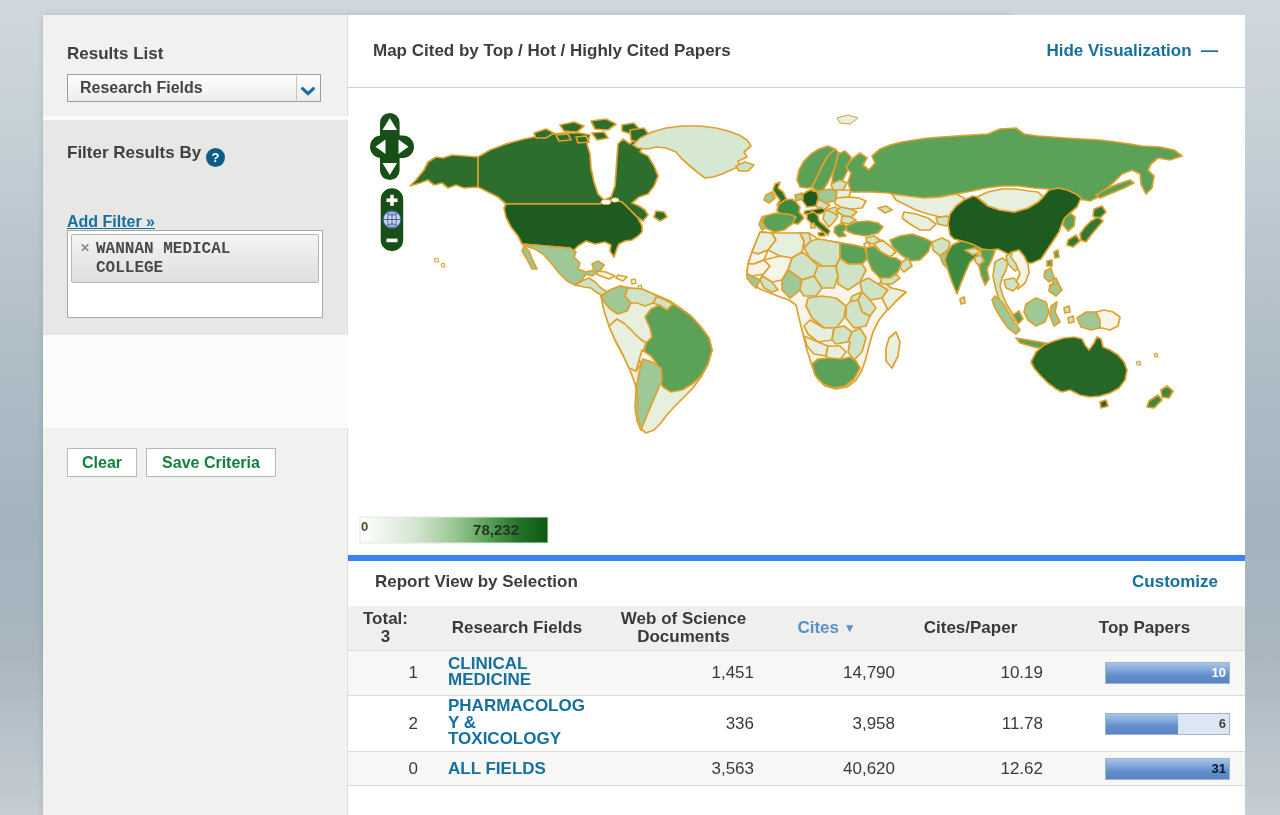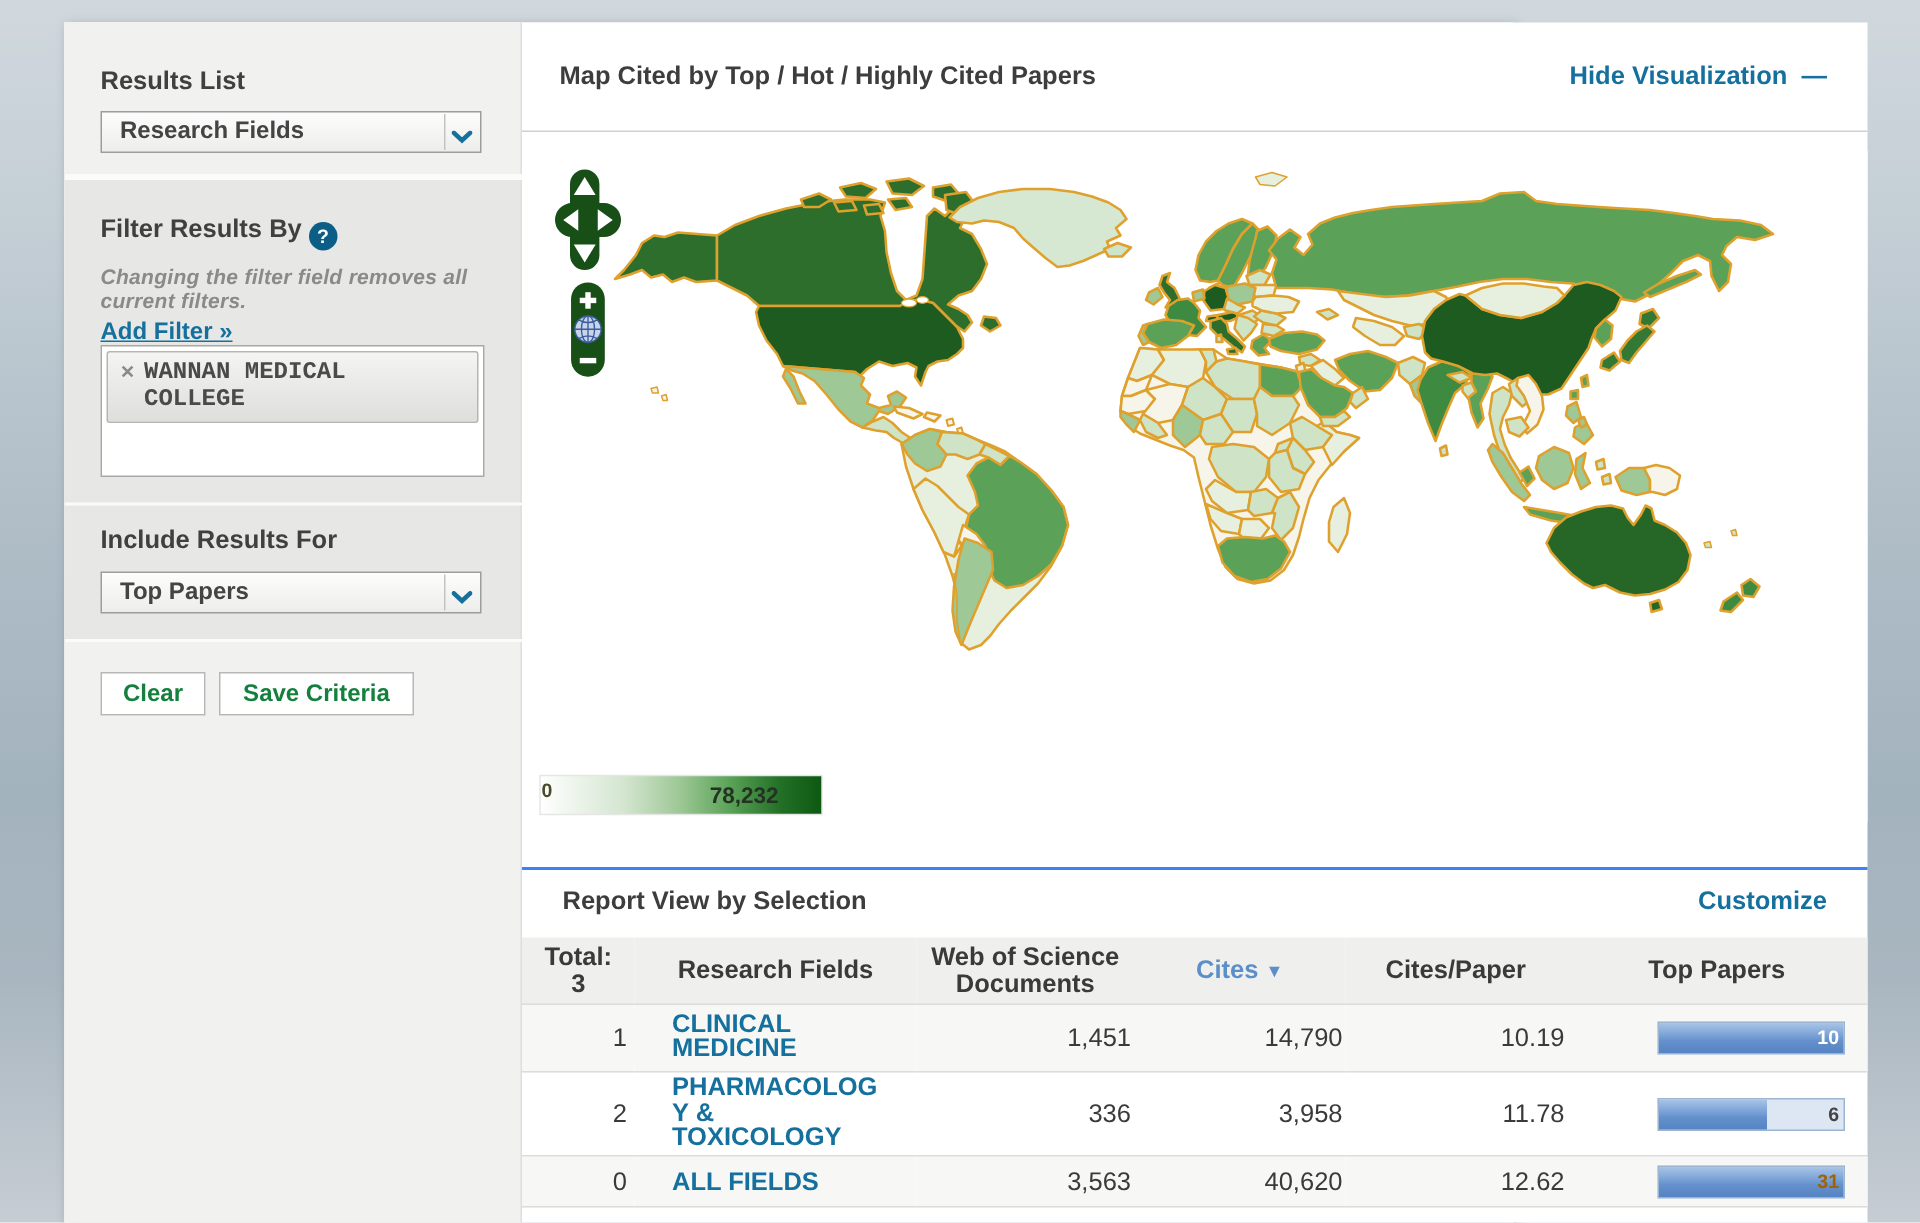--- a/index.html
+++ b/index.html
@@ -16,21 +16,21 @@
 .dd{position:absolute;left:24px;width:252px;height:26px;border:1px solid #9d9d9b;background:linear-gradient(#fdfdfd,#ededeb);}
 .dd span{font-size:16px;font-weight:bold;color:#444;padding-left:12px;line-height:26px;}
 .dd .arr{position:absolute;right:1px;top:1px;bottom:1px;width:22px;border-left:1px solid #c3c3c1;display:flex;align-items:flex-start;justify-content:center;}
 .teal{color:#15709e;}
 .btn{position:absolute;background:#fff;border:1px solid #b7b7b5;color:#15803d;font-weight:bold;font-size:16px;text-align:center;height:27px;line-height:27px;}
 #main{position:absolute;left:305px;top:0;width:897px;height:800px;background:#fff;}
 .mtitle{position:absolute;left:25px;top:26px;font-size:17px;font-weight:bold;color:#3d3d3d;}
 .hidev{position:absolute;right:27px;top:26px;font-size:17px;font-weight:bold;color:#15709e;text-align:right;}
 #divider{position:absolute;left:0px;right:0;top:72px;border-top:1px solid #c9d2d6;}
 #mapwrap{position:absolute;left:0;top:85px;width:897px;height:448px;background:#fff;}
-#report{position:absolute;left:0;top:563px;width:897px;border-top:2px solid #3b82f6;}
+#report{position:absolute;left:0;top:540px;width:897px;border-top:6px solid #3b82f6;}
 .rtitle{position:absolute;left:27px;top:11px;font-size:17px;font-weight:bold;color:#3d3d3d;}
 .customize{position:absolute;right:27px;top:11px;font-size:17px;font-weight:bold;color:#15709e;}
 table.rep{border-collapse:collapse;width:897px;margin-top:45px;font-size:17px;table-layout:fixed;}
 table.rep th{background:#efefee;font-weight:bold;color:#3a3a3a;padding:0 2px;vertical-align:middle;line-height:18px;height:44px;text-align:center;}
 table.rep td{padding:0 2px;vertical-align:middle;}
 table.rep tr.r{border-top:1px solid #dcdcdc;border-bottom:1px solid #dcdcdc;}
 .fieldlink{color:#15709e;font-weight:bold;font-size:17px;line-height:16.5px;display:inline-block;}
 td.num{text-align:right;color:#3a3a3a;}
 .bar{position:relative;width:123px;height:20px;background:#dde6f3;border:1px solid #9db4d2;margin:0 13px 0 auto;}
 .fill{position:absolute;left:0;top:0;bottom:0;background:linear-gradient(#a9c4e5,#7ba3d8 40%,#6490cb 60%,#5584c4);}
@@ -45,37 +45,26 @@
     <div class="dd" style="top:59px;"><span>Research Fields</span>
       <div class="arr">
             <svg width="14" height="9" viewBox="0 0 14 9" style="margin-top:11px;">
               <path d="M1.6 1.6 L7 6.6 L12.4 1.6" fill="none" stroke="#15709e" stroke-width="3.1" stroke-linecap="round"></path>
             </svg>
           </div>
     </div>
   </div>
   <div class="sect" id="s2">
     <h3 class="side" style="top:23px;">Filter Results By <span style="display:inline-block;vertical-align:-4px;width:19px;height:19px;border-radius:50%;background:#0d5e86;color:#fff;font-size:13px;text-align:center;line-height:19px;">?</span></h3>
-    <div style="position:absolute;left:24px;top:57px;font-size:14px;font-style:italic;font-weight:bold;color:#8a8a8a;line-height:15.5px;letter-spacing:0.2px;">Changing the filter field removes all<br>current filters.</div>
     <div class="teal" style="position:absolute;left:24px;top:93px;font-weight:bold;font-size:16px;text-decoration:underline;">Add Filter »</div>
     <div style="position:absolute;left:24px;top:110px;width:254px;height:86px;background:#fff;border:1px solid #a8a8a6;">
       <div style="position:absolute;left:3px;top:3px;right:3px;background:linear-gradient(#f4f4f3,#dededc);border:1px solid #b5b5b3;border-radius:2px;padding:4px 6px 6px 24px;">
         <span style="position:absolute;left:8px;top:6px;color:#8a8a8a;font-size:12px;font-weight:bold;">✕</span>
         <span style="font-size:16px;font-weight:bold;color:#4a4a4a;line-height:15.5px;font-family:Liberation Mono, monospace;">WANNAN MEDICAL<br>COLLEGE</span>
       </div>
-    </div>
-  </div>
-  <div class="sect" id="s3">
-    <h3 class="side" style="top:13px;">Include Results For</h3>
-    <div class="dd" style="top:44px;"><span>Top Papers</span>
-      <div class="arr">
-            <svg width="14" height="9" viewBox="0 0 14 9" style="margin-top:11px;">
-              <path d="M1.6 1.6 L7 6.6 L12.4 1.6" fill="none" stroke="#15709e" stroke-width="3.1" stroke-linecap="round"></path>
-            </svg>
-          </div>
     </div>
   </div>
   <div class="sect" id="s4">
     <span class="btn" style="left:24px;top:20px;width:68px;">Clear</span>
     <span class="btn" style="left:103px;top:20px;width:128px;">Save Criteria</span>
   </div>
  </div>
  <div id="main">
   <div class="mtitle">Map Cited by Top / Hot / Highly Cited Papers</div>
   <div class="hidev">Hide Visualization&nbsp; —</div>
@@ -309,21 +298,21 @@
             </tr>
       <tr class="r" style="background:#f7f7f6;height:34px;">
               <td class="num" style="padding-right:5px;">0</td>
               <td style="padding-left:25px;"><span class="fieldlink">ALL FIELDS</span></td>
               <td class="num">3,563</td>
               <td class="num">40,620</td>
               <td class="num" style="padding-right:1px;">12.62</td>
               <td>
                 <div class="bar">
                   <div class="fill" style="width:123px;"></div>
-                  <div class="bval" style="color:#a16207;">31</div>
+                  <div class="bval" style="color:#0f172a;">31</div>
                 </div>
               </td>
             </tr>
     </tbody>
         </table>
   </div>
  </div>
 </div>
 
 </body></html>

